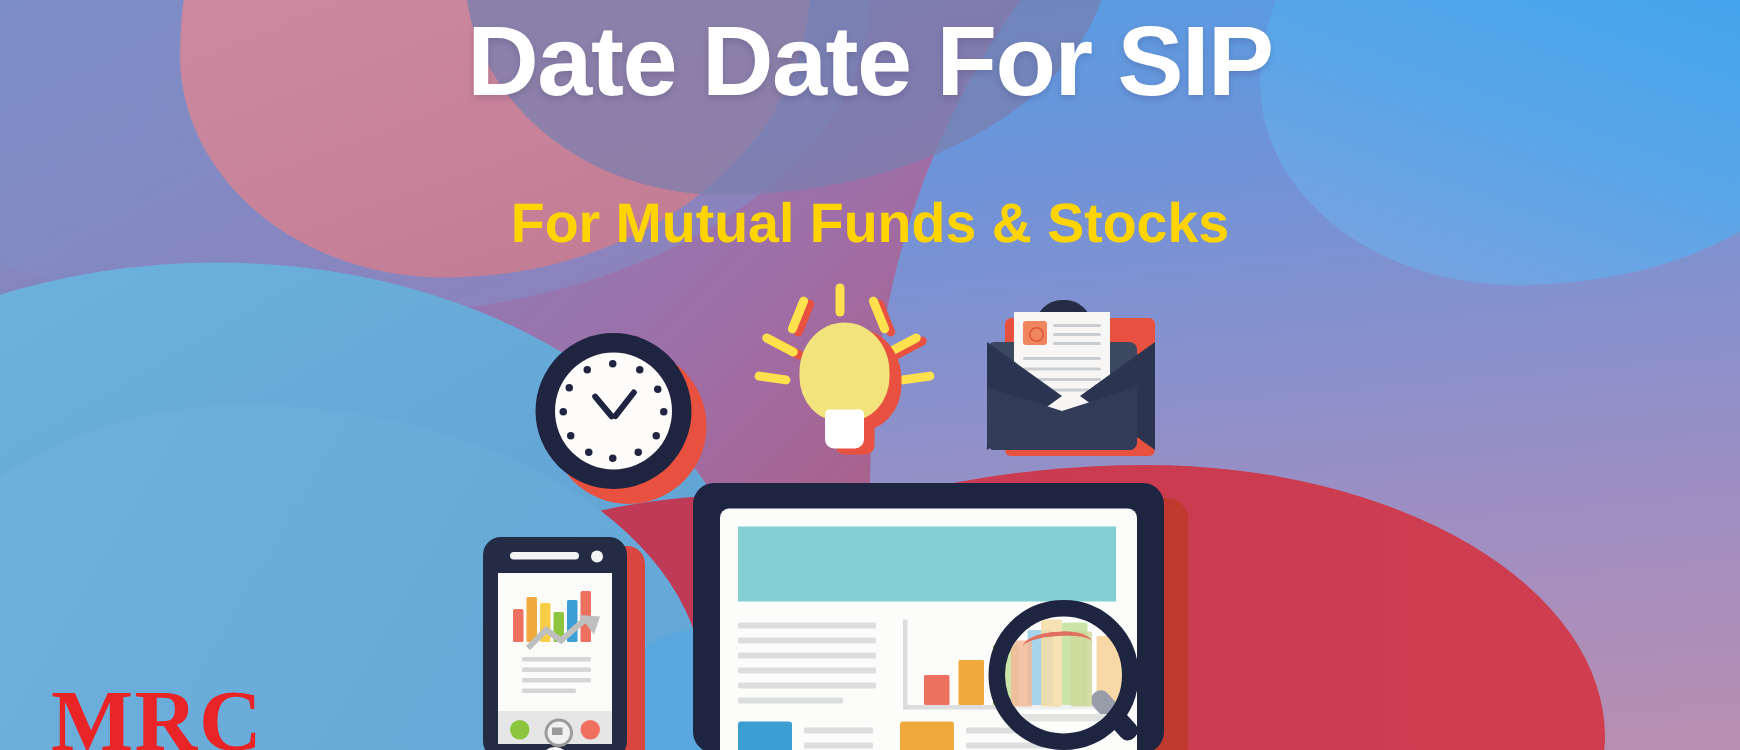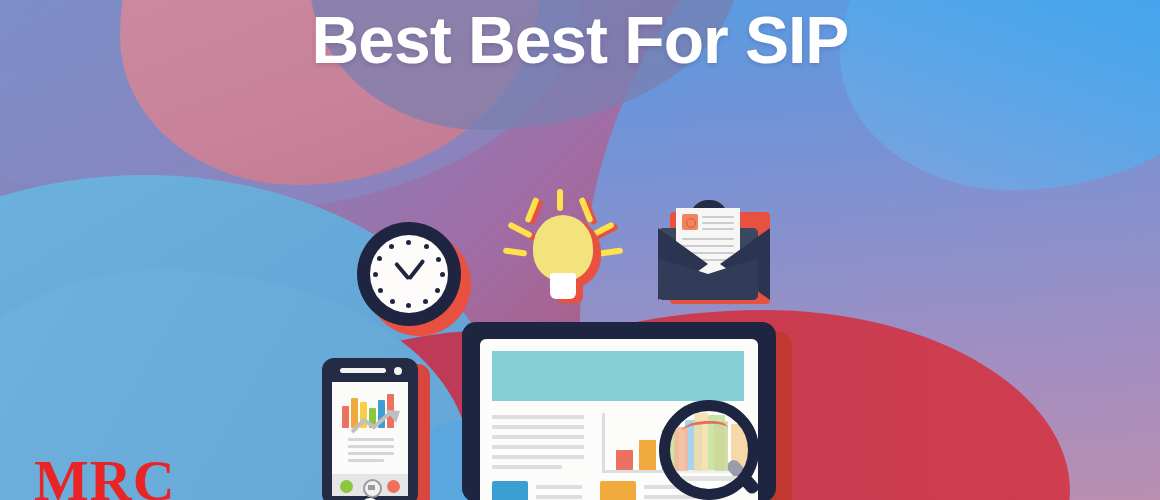--- a/index.html
+++ b/index.html
@@ -252,21 +252,22 @@
     <div class="blob-topleft"></div>
     <div class="blob-rose"></div>
     <div class="blob-topmid"></div>
     <div class="blob-crimson-right"></div>
     <div class="blob-blue-left"></div>
     <div class="blob-crimson"></div>
     <div class="blob-blue-corner"></div>
     <div class="blob-blue-small"></div>
   </div>
 
-  <div class="title">Best Best For SIP</div>
+  <div class="title">Date Date For SIP</div>
+  <div class="subtitle">For Mutual Funds &amp; Stocks</div>
 
   <div class="icons">
 
     <div class="clock">
       <div class="shadow"></div>
       <div class="ring"></div>
       <div class="face">
         <div class="dot" style="left:36px;top:5px;"></div>
         <div class="dot" style="left:54px;top:9px;"></div>
         <div class="dot" style="left:66px;top:22px;"></div>

